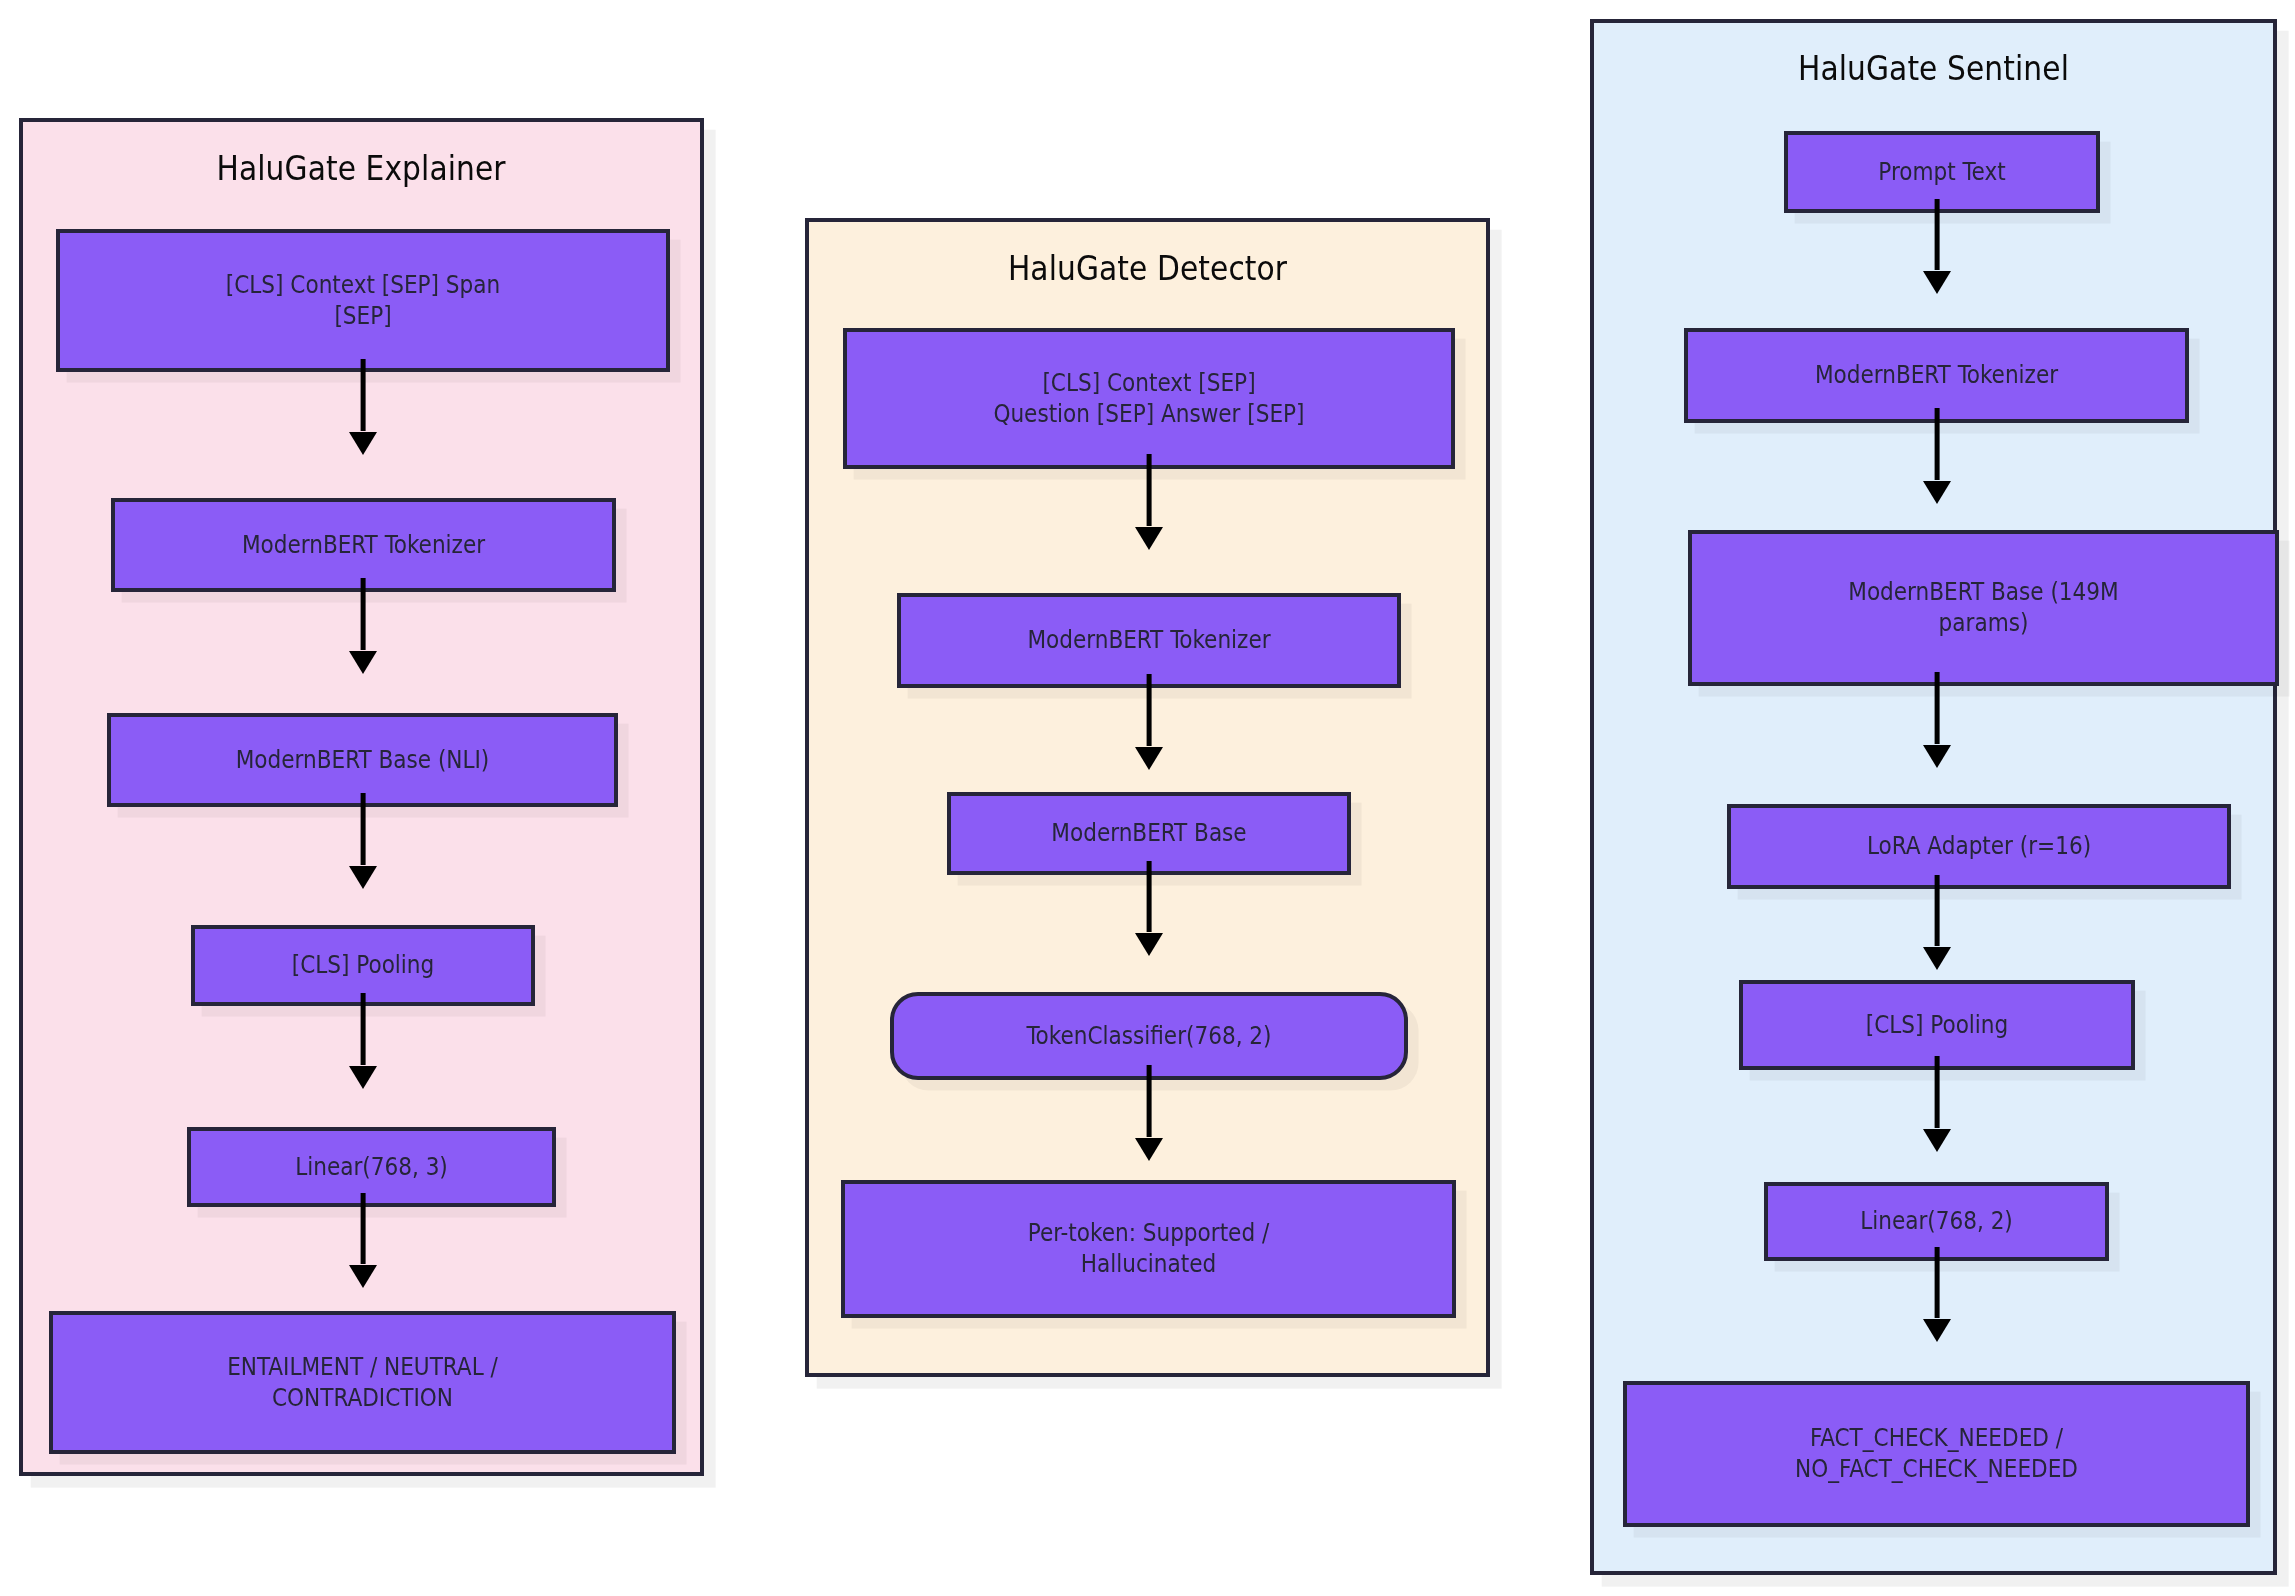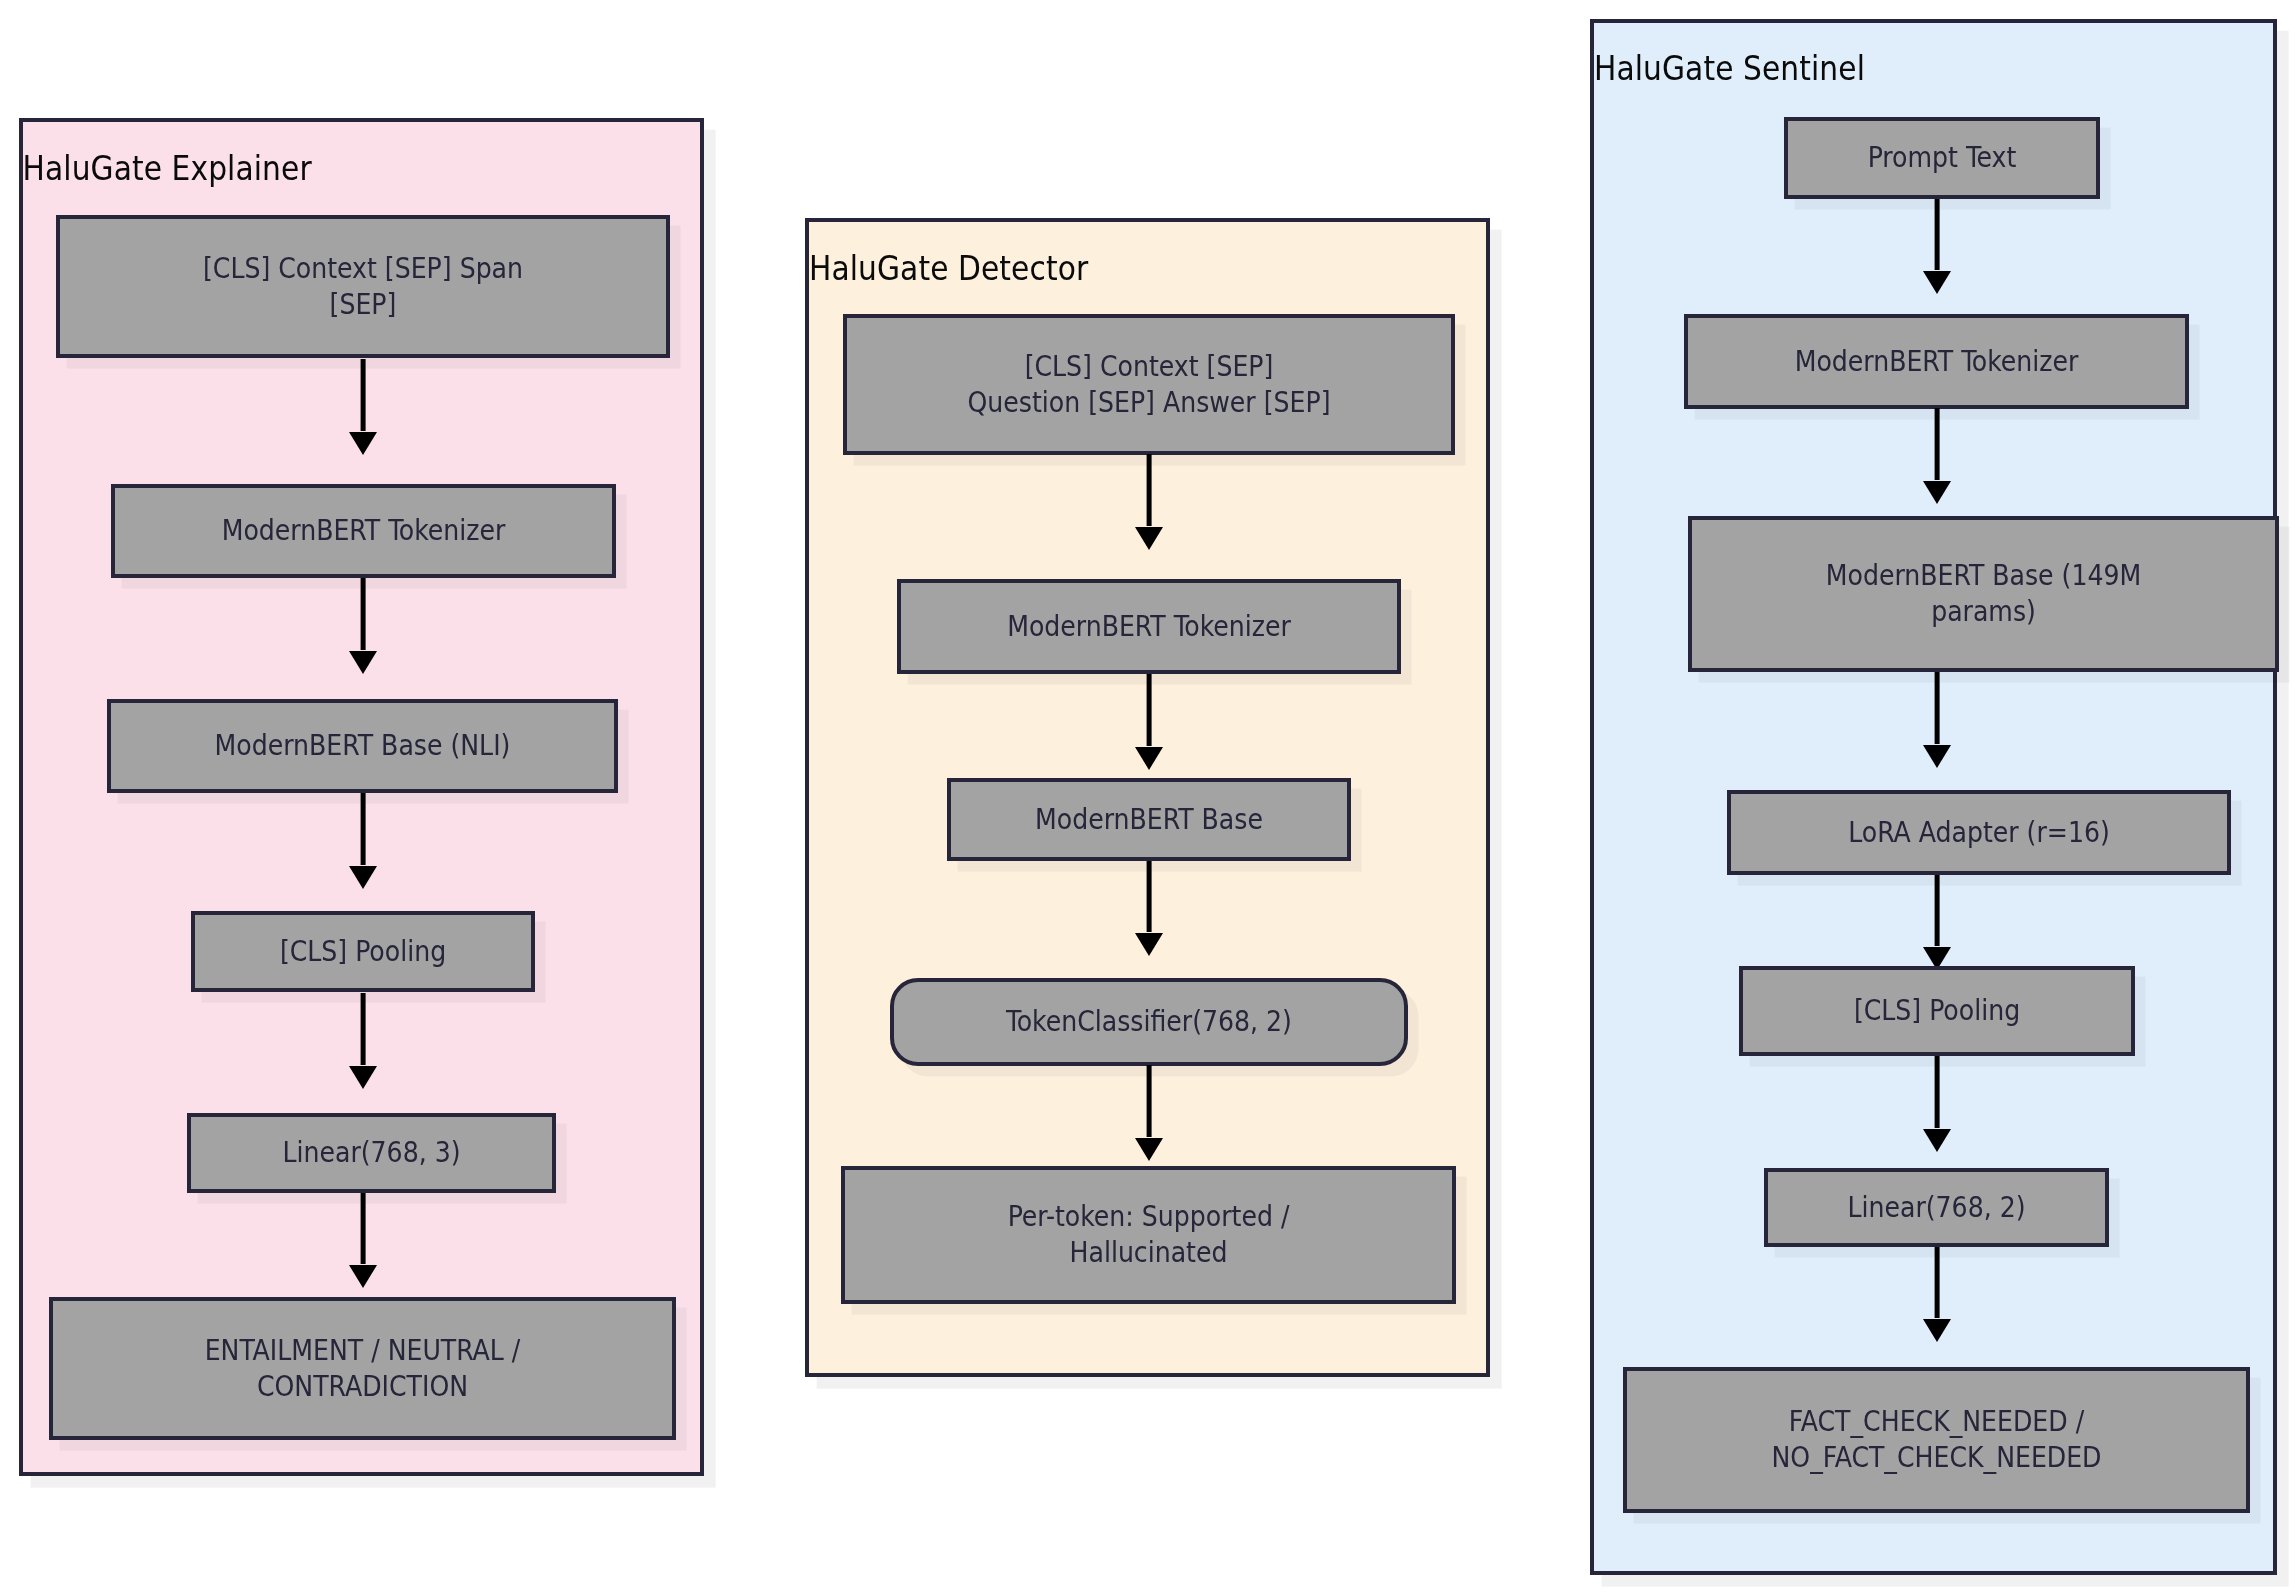--- a/index.html
+++ b/index.html
@@ -23,46 +23,48 @@
   .panel {
     position: absolute;
     box-sizing: border-box;
     border: 4.8px solid #262539;
     box-shadow: 11.7px 11.7px 0 0 rgba(0,0,0,0.055);
   }
   .panel-title {
     position: absolute;
     left: 0;
     right: 0;
+    text-align: center;
     color: #0b0b0b;
     font-size: 33px;
     font-weight: 400;
     letter-spacing: 0.1px;
     white-space: nowrap;
   }
 
   .panel-explainer { background: #fbe0ea; }
   .panel-detector  { background: #fdf0dd; }
   .panel-sentinel  { background: #e0eefb; }
 
   
   .node {
     position: absolute;
     box-sizing: border-box;
-    background: #a3a3a3;
+    background: #8b5cf6;
     border: 4.8px solid #262539;
     display: flex;
     align-items: center;
     justify-content: center;
     text-align: center;
     color: #262539;
-    font-size: 28px;
+    font-size: 24px;
     line-height: 1.28;
     padding: 2.1px 8.5px;
     box-shadow: 10.6px 10.6px 0 0 rgba(0,0,0,0.045);
+    margin-top: 14px;
   }
   .node span { display: block; }
 
   
   .arrow {
     position: absolute;
     width: 0;
   }
   .arrow .shaft {
     position: absolute;

